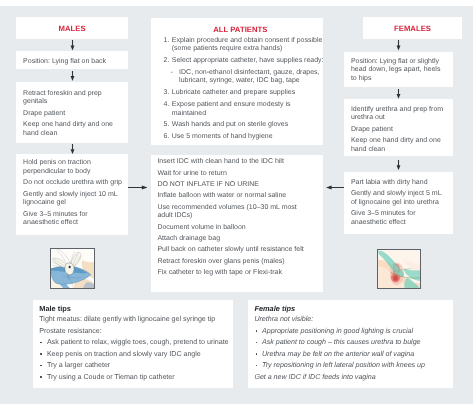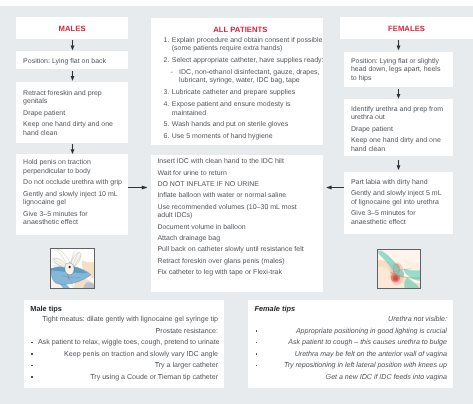--- a/index.html
+++ b/index.html
@@ -11,21 +11,21 @@
     -webkit-font-smoothing:antialiased;
     text-rendering:geometricPrecision;
   }
   #page{position:relative;width:473px;height:404px;background:#ffffff;overflow:hidden;}
   #canvas{position:absolute;left:0;top:6px;width:473px;height:398px;background:#e8ebed;}
   .box{position:absolute;background:#ffffff;box-sizing:border-box;}
   .hdr{color:#d7263d;font-weight:bold;text-align:center;font-size:7.7px;line-height:9px;letter-spacing:.05px;}
   .line{color:#54585d;font-size:7px;line-height:8.5px;white-space:nowrap;}
   .para{}
   .tiptitle{font-weight:bold;color:#26292c;font-size:7.4px;line-height:11.45px;}
-  .tipsbox .line{line-height:11.45px;font-size:7.15px;letter-spacing:-0.005em;text-align:right;}
+  .tipsbox .line{line-height:11.45px;font-size:7.15px;letter-spacing:-0.005em;}
   .tipsbox .mk{line-height:11.45px;font-size:7.2px;}
   .numrow{position:relative;padding-left:8.2px;}
   .numrow>.mk{position:absolute;left:0;top:0;color:#54585d;font-size:7px;line-height:8.5px;}
   .subrow{position:relative;padding-left:8.7px;}
   .subrow>.mk{position:absolute;left:0;top:0;color:#54585d;font-size:7px;line-height:8.5px;}
   .bulrow{position:relative;padding-left:7.6px;}
   .bulrow>.mk{position:absolute;left:1.2px;top:4.7px;width:1.5px;height:1.5px;background:#2f3337;border-radius:50%;font-size:0;}
   .imgframe{position:absolute;border:1px solid #5d6268;box-sizing:border-box;overflow:hidden;background:#fff;}
 </style>
 </head>
@@ -83,21 +83,21 @@
         </div>
         <div class="para" style="margin-top:3px;">
           <div class="line">Gently and slowly inject 10 mL</div>
           <div class="line">lignocaine gel</div>
         </div>
         <div class="para" style="margin-top:3px;">
           <div class="line">Give 3–5 minutes for</div>
           <div class="line">anaesthetic effect</div>
         </div>
       </div>
-      <div class="box" style="left:340px;top:17px;width:133px;height:22px;">
+      <div class="box" style="left:363px;top:17px;width:99px;height:22px;">
         <div class="hdr" style="position:absolute;left:0;right:0;top:7.40px;">FEMALES</div>
       </div>
       <div style="position:absolute;left:394px;top:40.2px;width:9px;height:10.4px;">
         <svg viewBox="0 0 9 10.4" style="display:block;width:9px;height:10.4px;">
           <path d="M4.5 0 V5.9" stroke="#2f3439" stroke-width="1.1" fill="none"></path>
           <path d="M4.5 10.4 L2.55 5.5 L6.45 5.5 Z" fill="#2b3035"></path>
         </svg>
       </div>
       <div class="box" style="left:344.1px;top:51.6px;width:108.8px;height:35.8px;padding:6px 4px 4px 6.8px;">
         <div class="para">
@@ -216,21 +216,21 @@
           <path d="M0 4.5 H14.399999999999999" stroke="#2f3439" stroke-width="1.05" fill="none"></path>
           <path d="M19.4 4.5 L13.799999999999999 2.4 L13.799999999999999 6.6 Z" fill="#2b3035"></path>
         </svg>
       </div>
       <div style="position:absolute;left:325.8px;top:183.2px;width:18.6px;height:9px;">
         <svg viewBox="0 0 18.6 9" style="display:block;width:18.6px;height:9px;">
           <path d="M18.6 4.5 H5" stroke="#2f3439" stroke-width="1.05" fill="none"></path>
           <path d="M0 4.5 L5.6 2.4 L5.6 6.6 Z" fill="#2b3035"></path>
         </svg>
       </div>
-      <div class="box tipsbox" style="left:24px;top:299.8px;width:200px;height:88.7px;padding:3.0px 6px 5px 6.3px;">
+      <div class="box tipsbox" style="left:33px;top:299.8px;width:200px;height:88.7px;padding:3.0px 6px 5px 6.3px;">
         <div class="tiptitle">Male tips</div>
         <div class="line">Tight meatus: dilate gently with lignocaine gel syringe tip</div>
         <div class="line">Prostate resistance:</div>
         <div class="bulrow">
           <div class="mk"></div>
           <div class="line">Ask patient to relax, wiggle toes, cough, pretend to urinate</div>
         </div>
         <div class="bulrow">
           <div class="mk"></div>
           <div class="line">Keep penis on traction and slowly vary IDC angle</div>

